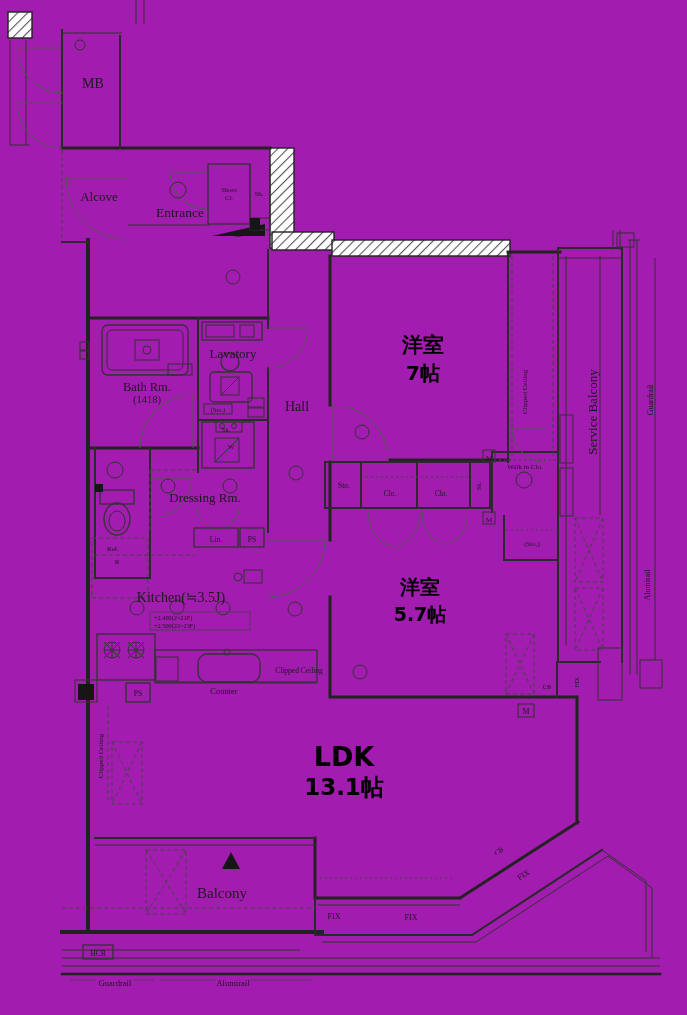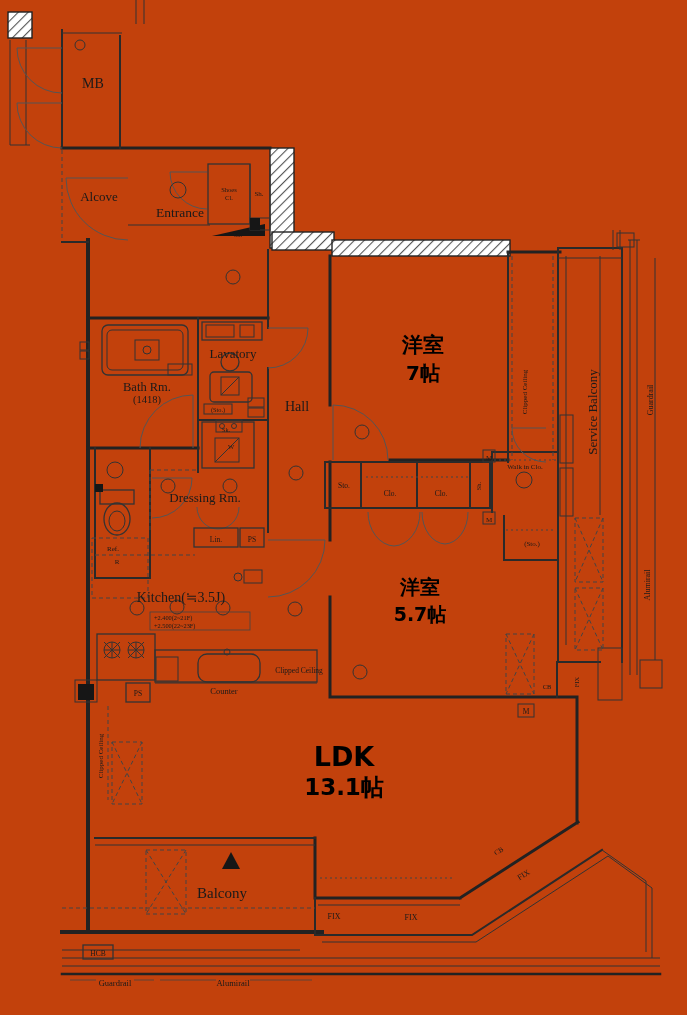--- a/index.html
+++ b/index.html
@@ -1,17 +1,17 @@
 <!DOCTYPE html>
 <html><head>
 <meta charset="utf-8">
 <title>Floor Plan</title>
 <style>
   html,body{margin:0;padding:0;background:#fff;}
-  #stage{position:relative;width:687px;height:1015px;background:#c2410c;overflow:hidden;}
+  #stage{position:relative;width:687px;height:1015px;background:#a21caf;overflow:hidden;}
   svg{position:absolute;left:0;top:0;}
   .ts{font-family:"Liberation Serif", serif;fill:#1a1a1a;}
   .tj{font-family:"DejaVu Sans", sans-serif;font-weight:bold;fill:#000;}
   .w4{stroke:#222;stroke-width:4;fill:none;stroke-linecap:square;}
   .w3{stroke:#222;stroke-width:3;fill:none;stroke-linecap:square;}
   .w25{stroke:#222;stroke-width:2.5;fill:none;stroke-linecap:square;}
   .w2{stroke:#2a2a2a;stroke-width:2;fill:none;stroke-linecap:square;}
   .w1{stroke:#333;stroke-width:1;fill:none;}
   .w08{stroke:#444;stroke-width:0.8;fill:none;}
   .fx{stroke:#333;stroke-width:1.3;fill:none;}

